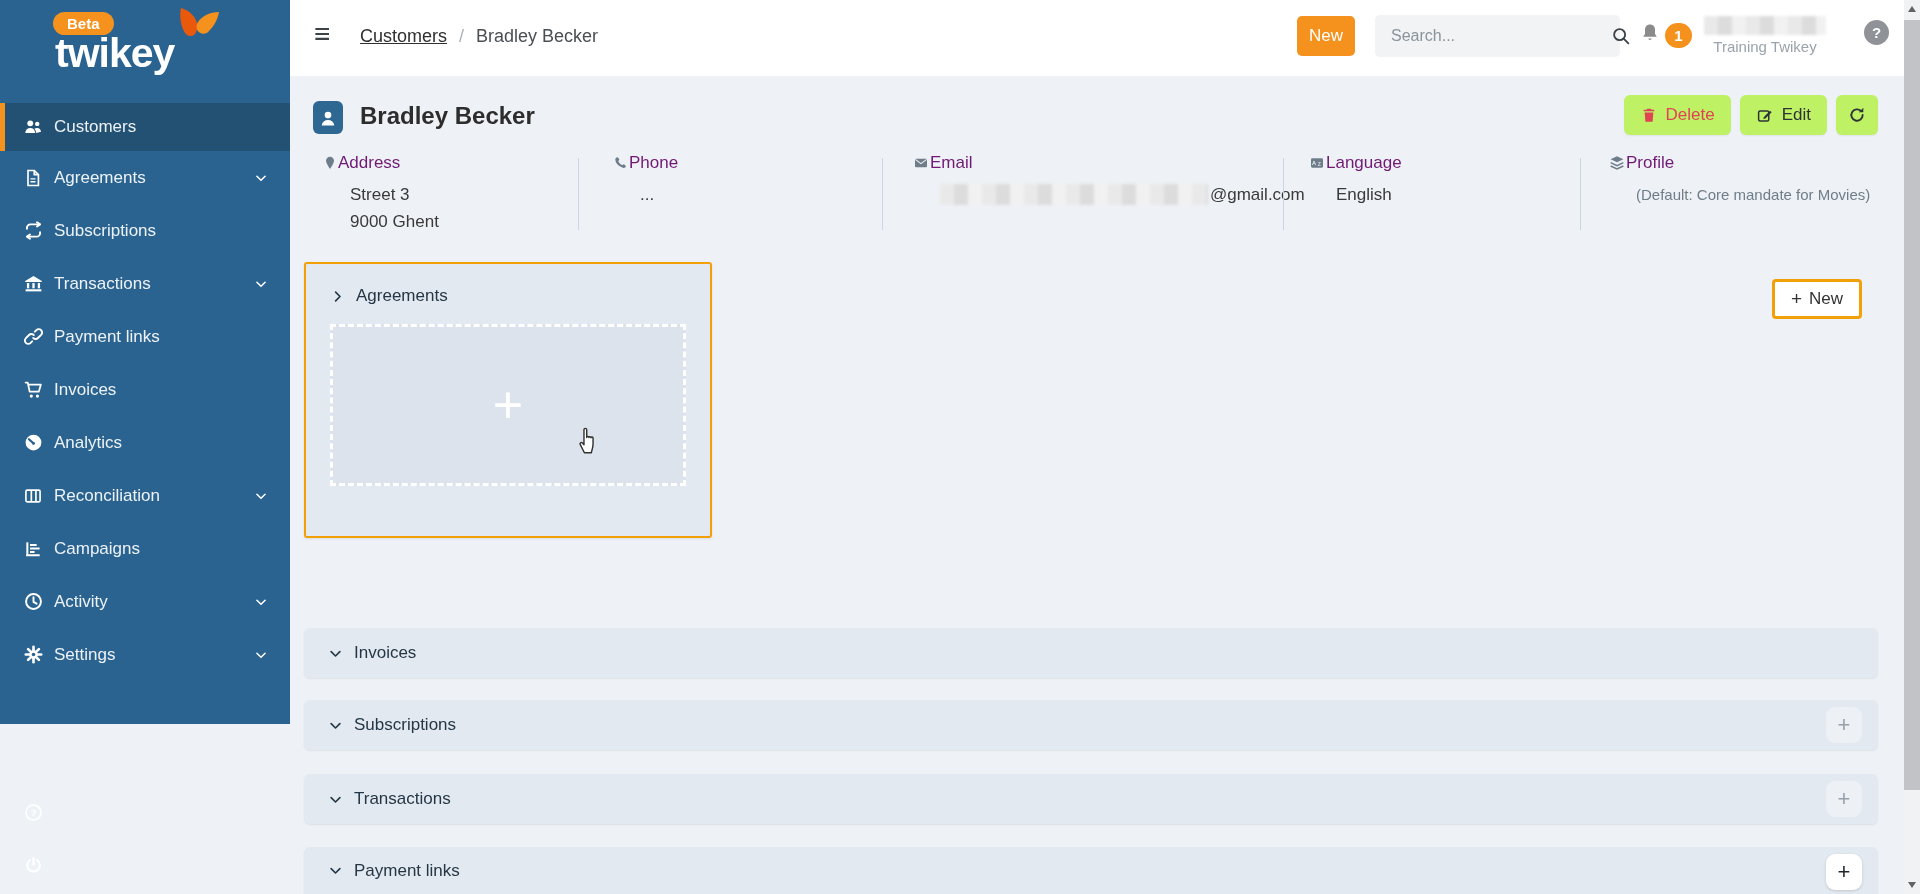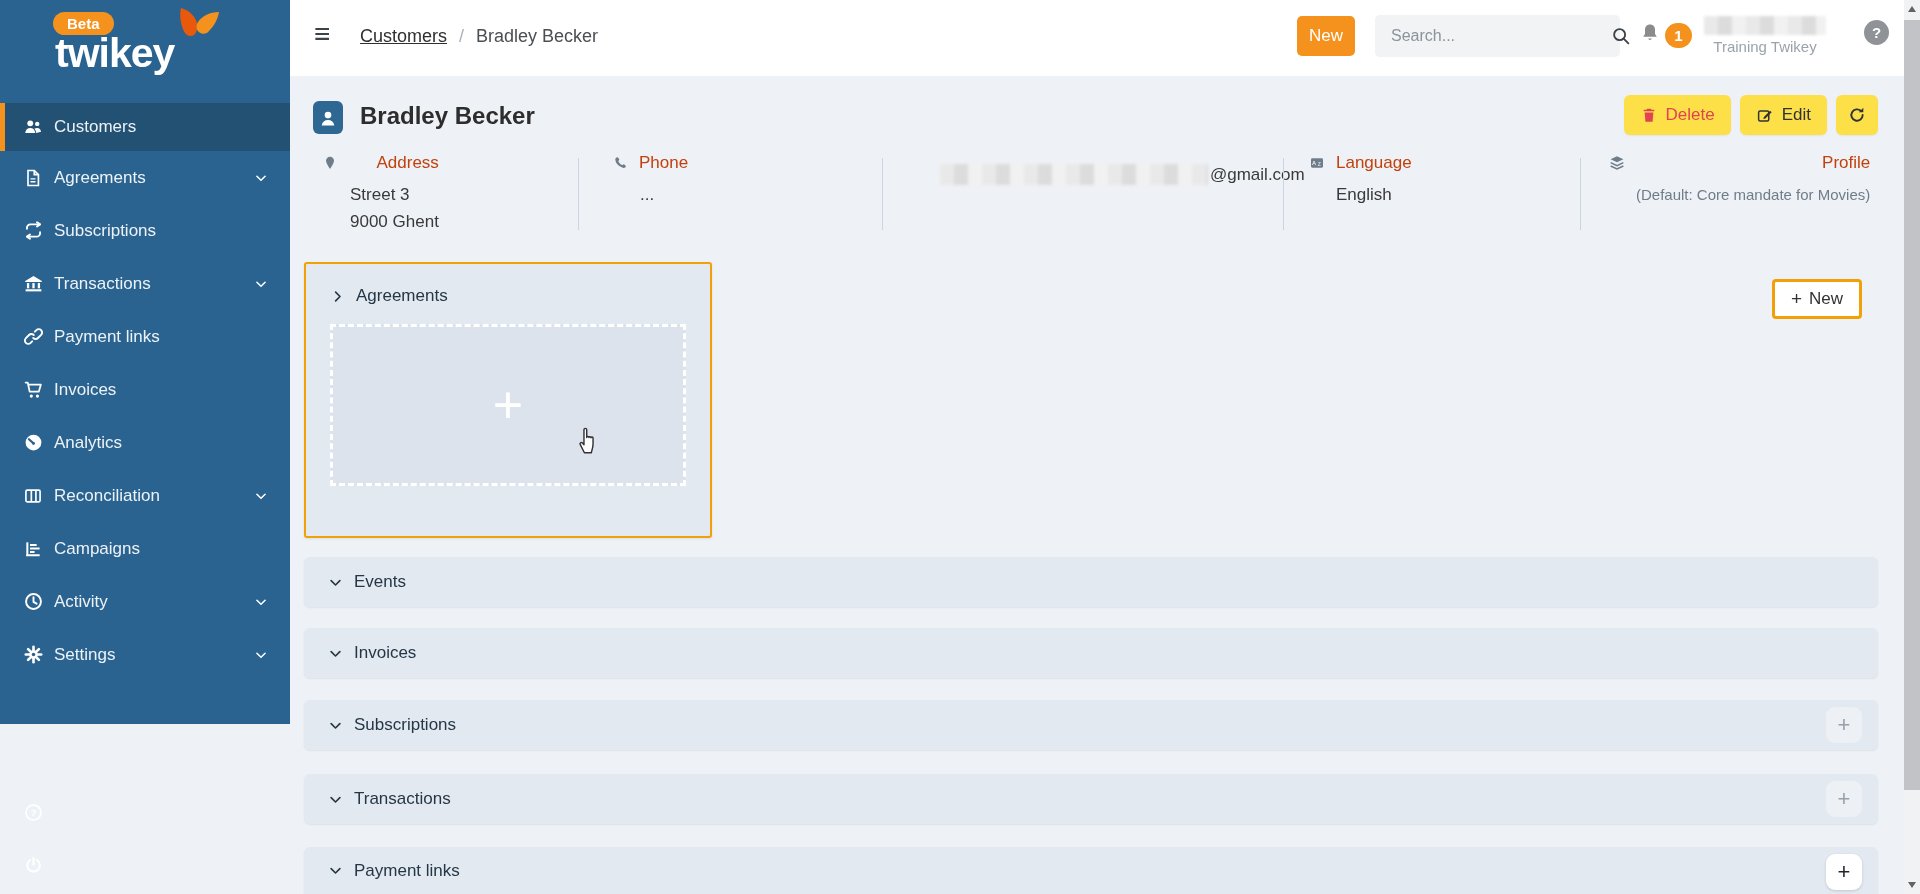--- a/index.html
+++ b/index.html
@@ -37,26 +37,26 @@
   .redact { background:repeating-linear-gradient(90deg,#e9e9e9 0 14px,#dcdcdc 14px 28px,#f1f1f1 28px 42px); filter:blur(1.5px); border-radius:2px; }
   .user-redact { width:122px; height:19px; margin:0 auto; }
   .user-name { margin-top:3px; font-size:15px; color:#9aa3ab; }
   .help-circle { position:absolute; left:1574px; top:20px; width:25px; height:25px; border-radius:50%; background:#8f9296; color:#fff; font-size:15px; font-weight:bold; display:flex; align-items:center; justify-content:center; cursor:pointer; }
 
   
   .content { position:absolute; left:290px; top:76px; width:1614px; height:818px; background:#eef1f5; }
   .avatar { position:absolute; left:23px; top:25px; width:30px; height:33px; background:#2e6791; border-radius:6px; display:flex; align-items:center; justify-content:center; }
   .cust-name { position:absolute; left:70px; top:26px; font-size:24px; font-weight:bold; color:#2d2d2d; }
   .hdr-actions { position:absolute; right:26px; top:19px; display:flex; gap:9px; }
-  .hbtn { height:40px; background:#fde047; border:none; border-radius:6px; font-size:17px; font-family:inherit; display:flex; align-items:center; gap:8px; padding:0 16px; cursor:pointer; box-shadow:0 1px 2px rgba(0,0,0,.06); color:#2e3338; }
+  .hbtn { height:40px; background:#bef264; border:none; border-radius:6px; font-size:17px; font-family:inherit; display:flex; align-items:center; gap:8px; padding:0 16px; cursor:pointer; box-shadow:0 1px 2px rgba(0,0,0,.06); color:#2e3338; }
   .hbtn.danger { color:#e04353; }
 
   .info-row { position:absolute; left:0; top:77px; width:1614px; height:82px; }
   .info-col { position:absolute; top:0; }
-  .info-head { display:flex; align-items:center; gap:10px; color:#c2410c; font-size:17px;justify-content:space-between; }
+  .info-head { display:flex; align-items:center; color:#701a75; font-size:17px; }
   .info-vals { margin-left:28px; margin-top:8px; font-size:17px; color:#3a3a3a; line-height:27px; }
   .info-vals.small { font-size:15px; color:#6f7d89;text-align:center; }
   .vdivider { position:absolute; top:5px; width:1px; height:72px; background:#c9d6e2; }
   .email-line { display:flex; align-items:center; }
   .email-redact { width:268px; height:21px; margin-right:2px; }
 
   
   .agree-panel { position:absolute; left:14px; top:186px; width:408px; height:276px; background:#e3e9f0; border:2px solid #f2a007; border-radius:3px; box-shadow:0 1px 3px rgba(0,0,0,.08); }
   .sec-head { display:flex; align-items:center; gap:11px; color:#253746; font-size:17px; cursor:pointer; }
   .agree-head { position:absolute; left:24px; top:22px; }
@@ -365,20 +365,29 @@
           </span>
           <span>Phone</span>
         </div>
       <div class="info-vals">
           <div>...</div>
         </div>
     </div>
     <div class="vdivider" style="left:592px;"></div>
 
     <div class="info-col" style="left:622px;">
+      <div class="info-head">
+          <span>
+            <svg width="18" height="16" viewBox="0 0 24 24">
+              <rect x="3" y="5.5" width="18" height="13" rx="1.6" fill="#6f7d8a"></rect>
+              <path d="M3.5 6.5L12 13l8.5-6.5" stroke="#eef1f5" stroke-width="1.6" fill="none"></path>
+            </svg>
+          </span>
+          <span>Email</span>
+        </div>
       <div class="info-vals">
         <div class="email-line">
             <span class="redact email-redact"></span>
             <span>@gmail.com</span>
           </div>
       </div>
     </div>
     <div class="vdivider" style="left:993px;"></div>
 
     <div class="info-col" style="left:1018px;">
@@ -427,30 +436,20 @@
     <div class="dash-box">
       <span class="dash-plus">+</span>
     </div>
   </section>
 
   <button class="newagree-btn">
     <span class="plus">+</span>
     <span>New</span>
   </button>
 
-  <section class="sec-row" style="top:481px;">
-    <div class="sec-head">
-        <span>
-          <svg width="15" height="15" viewBox="0 0 24 24" fill="none" stroke="#253746" stroke-width="2.6" stroke-linecap="round" stroke-linejoin="round">
-            <path d="M5 9l7 7 7-7"></path>
-          </svg>
-        </span>
-        <span>Events</span>
-      </div>
-  </section>
 
   <section class="sec-row" style="top:552px;">
     <div class="sec-head">
         <span>
           <svg width="15" height="15" viewBox="0 0 24 24" fill="none" stroke="#253746" stroke-width="2.6" stroke-linecap="round" stroke-linejoin="round">
             <path d="M5 9l7 7 7-7"></path>
           </svg>
         </span>
         <span>Invoices</span>
       </div>

